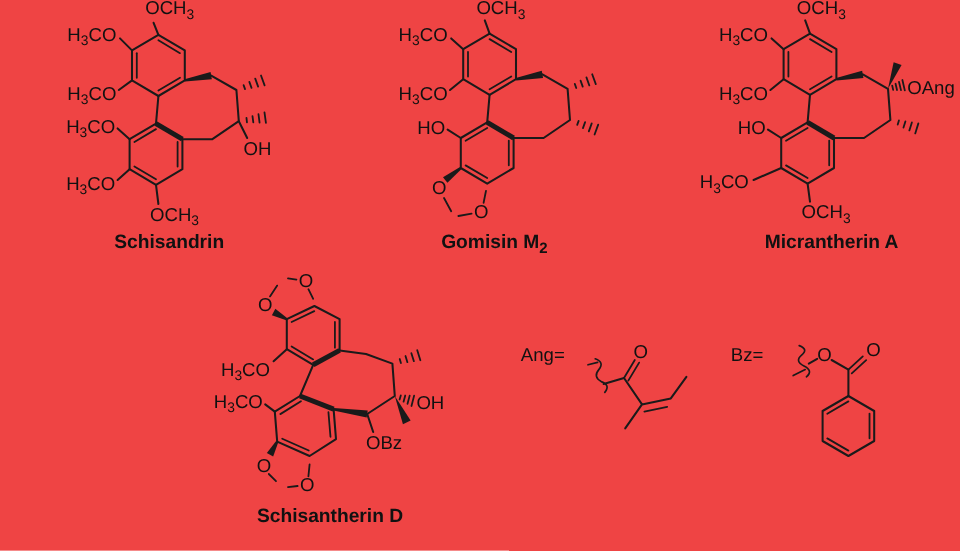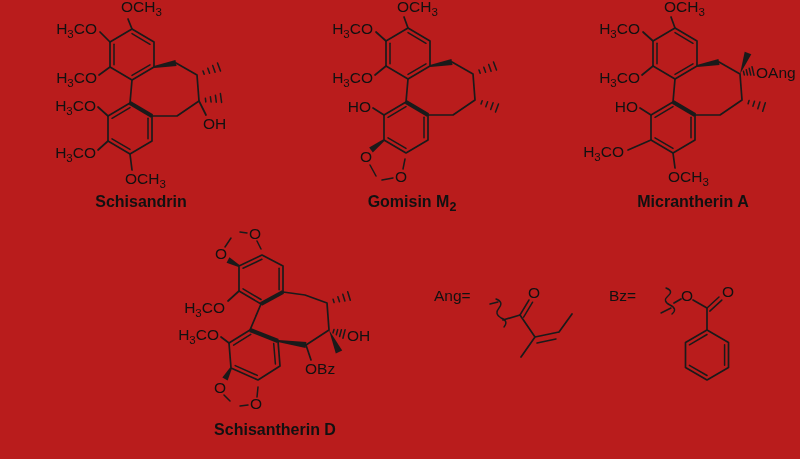--- a/index.html
+++ b/index.html
@@ -1,16 +1,16 @@
 <!DOCTYPE html>
 <html><head>
 <meta charset="utf-8">
 <style>
   html,body{margin:0;padding:0;background:#ffffff;}
-  #figure{position:relative;width:800px;height:459px;background:#b91c1c;overflow:hidden;}
+  #figure{position:relative;width:800px;height:459px;background:#ef4444;overflow:hidden;}
   svg{position:absolute;inset:0;}
   .b{fill:none;stroke:#1a1a1a;stroke-width:1.7;stroke-linecap:round;stroke-linejoin:round;}
   .b2{fill:none;stroke:#1a1a1a;stroke-width:1.5;stroke-linecap:round;}
   .b3{fill:none;stroke:#1a1a1a;stroke-width:4.2;stroke-linecap:butt;}
   .sq{fill:none;stroke:#1a1a1a;stroke-width:1.4;stroke-linecap:round;}
   .w{fill:#1a1a1a;stroke:none;}
   text{fill:#111111;font-family:"Liberation Sans",sans-serif;font-size:15.5px;}
   .sub{font-size:11.5px;}
   .cname{font-size:16px;font-weight:bold;}
   .nsub{font-size:12.5px;font-weight:bold;}

